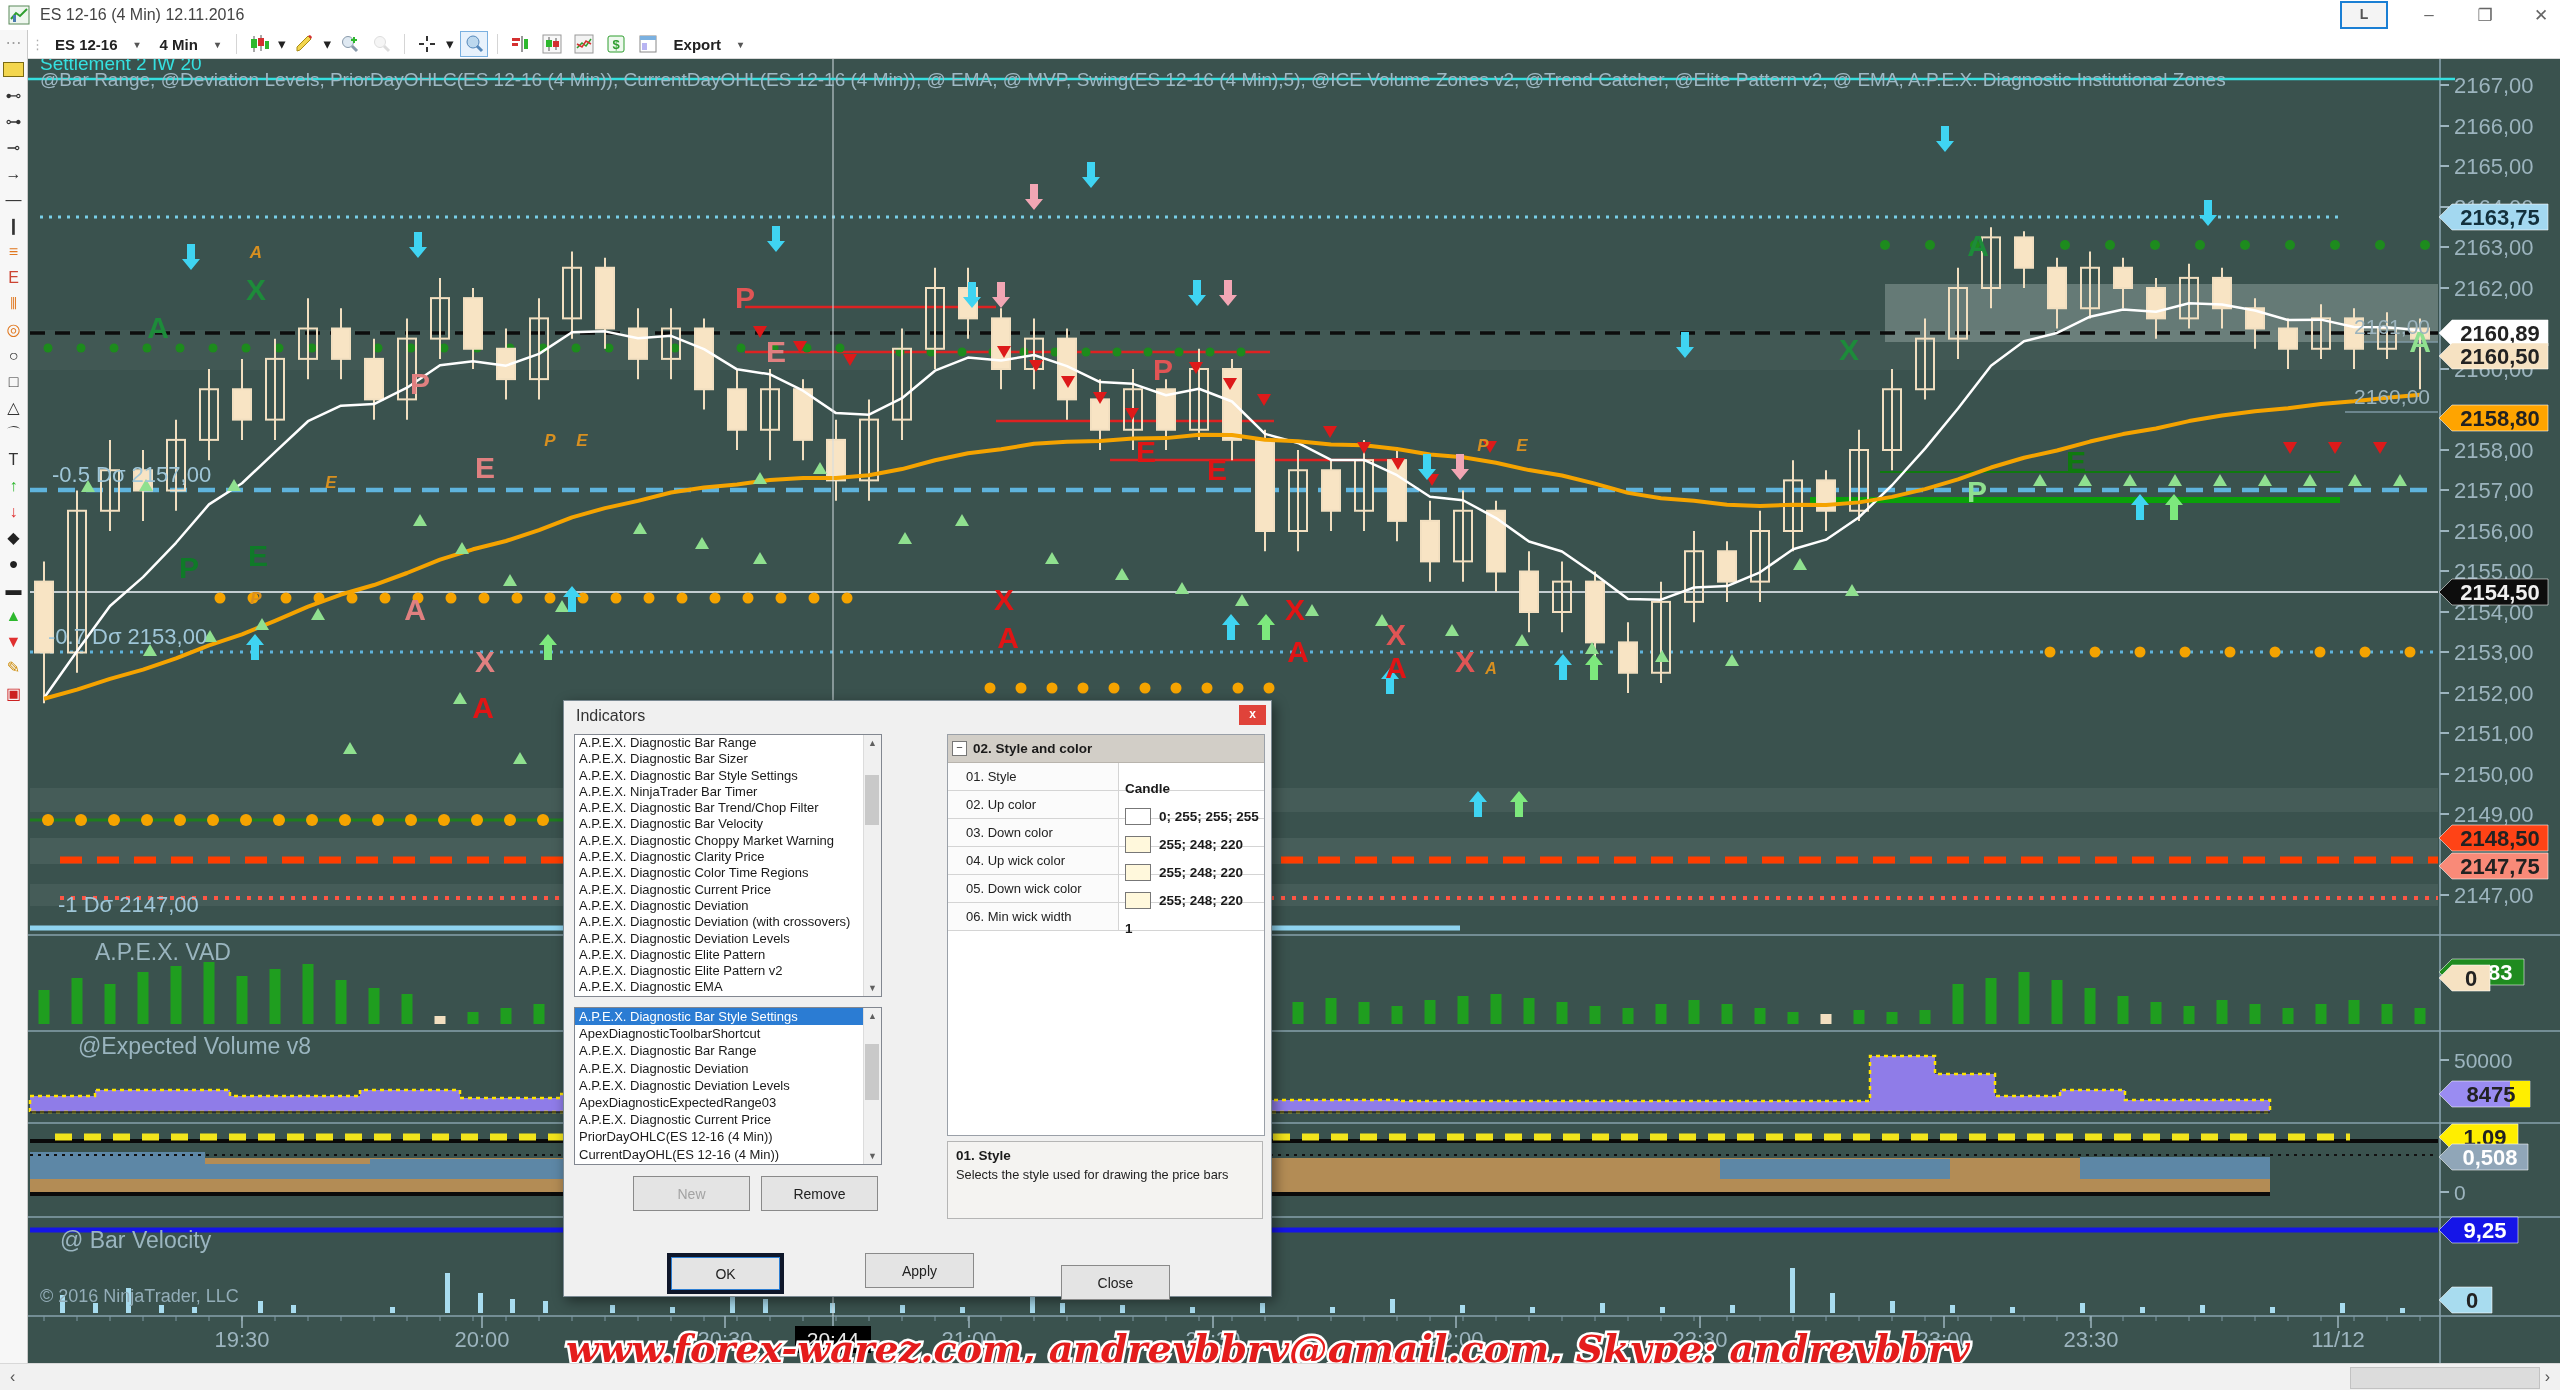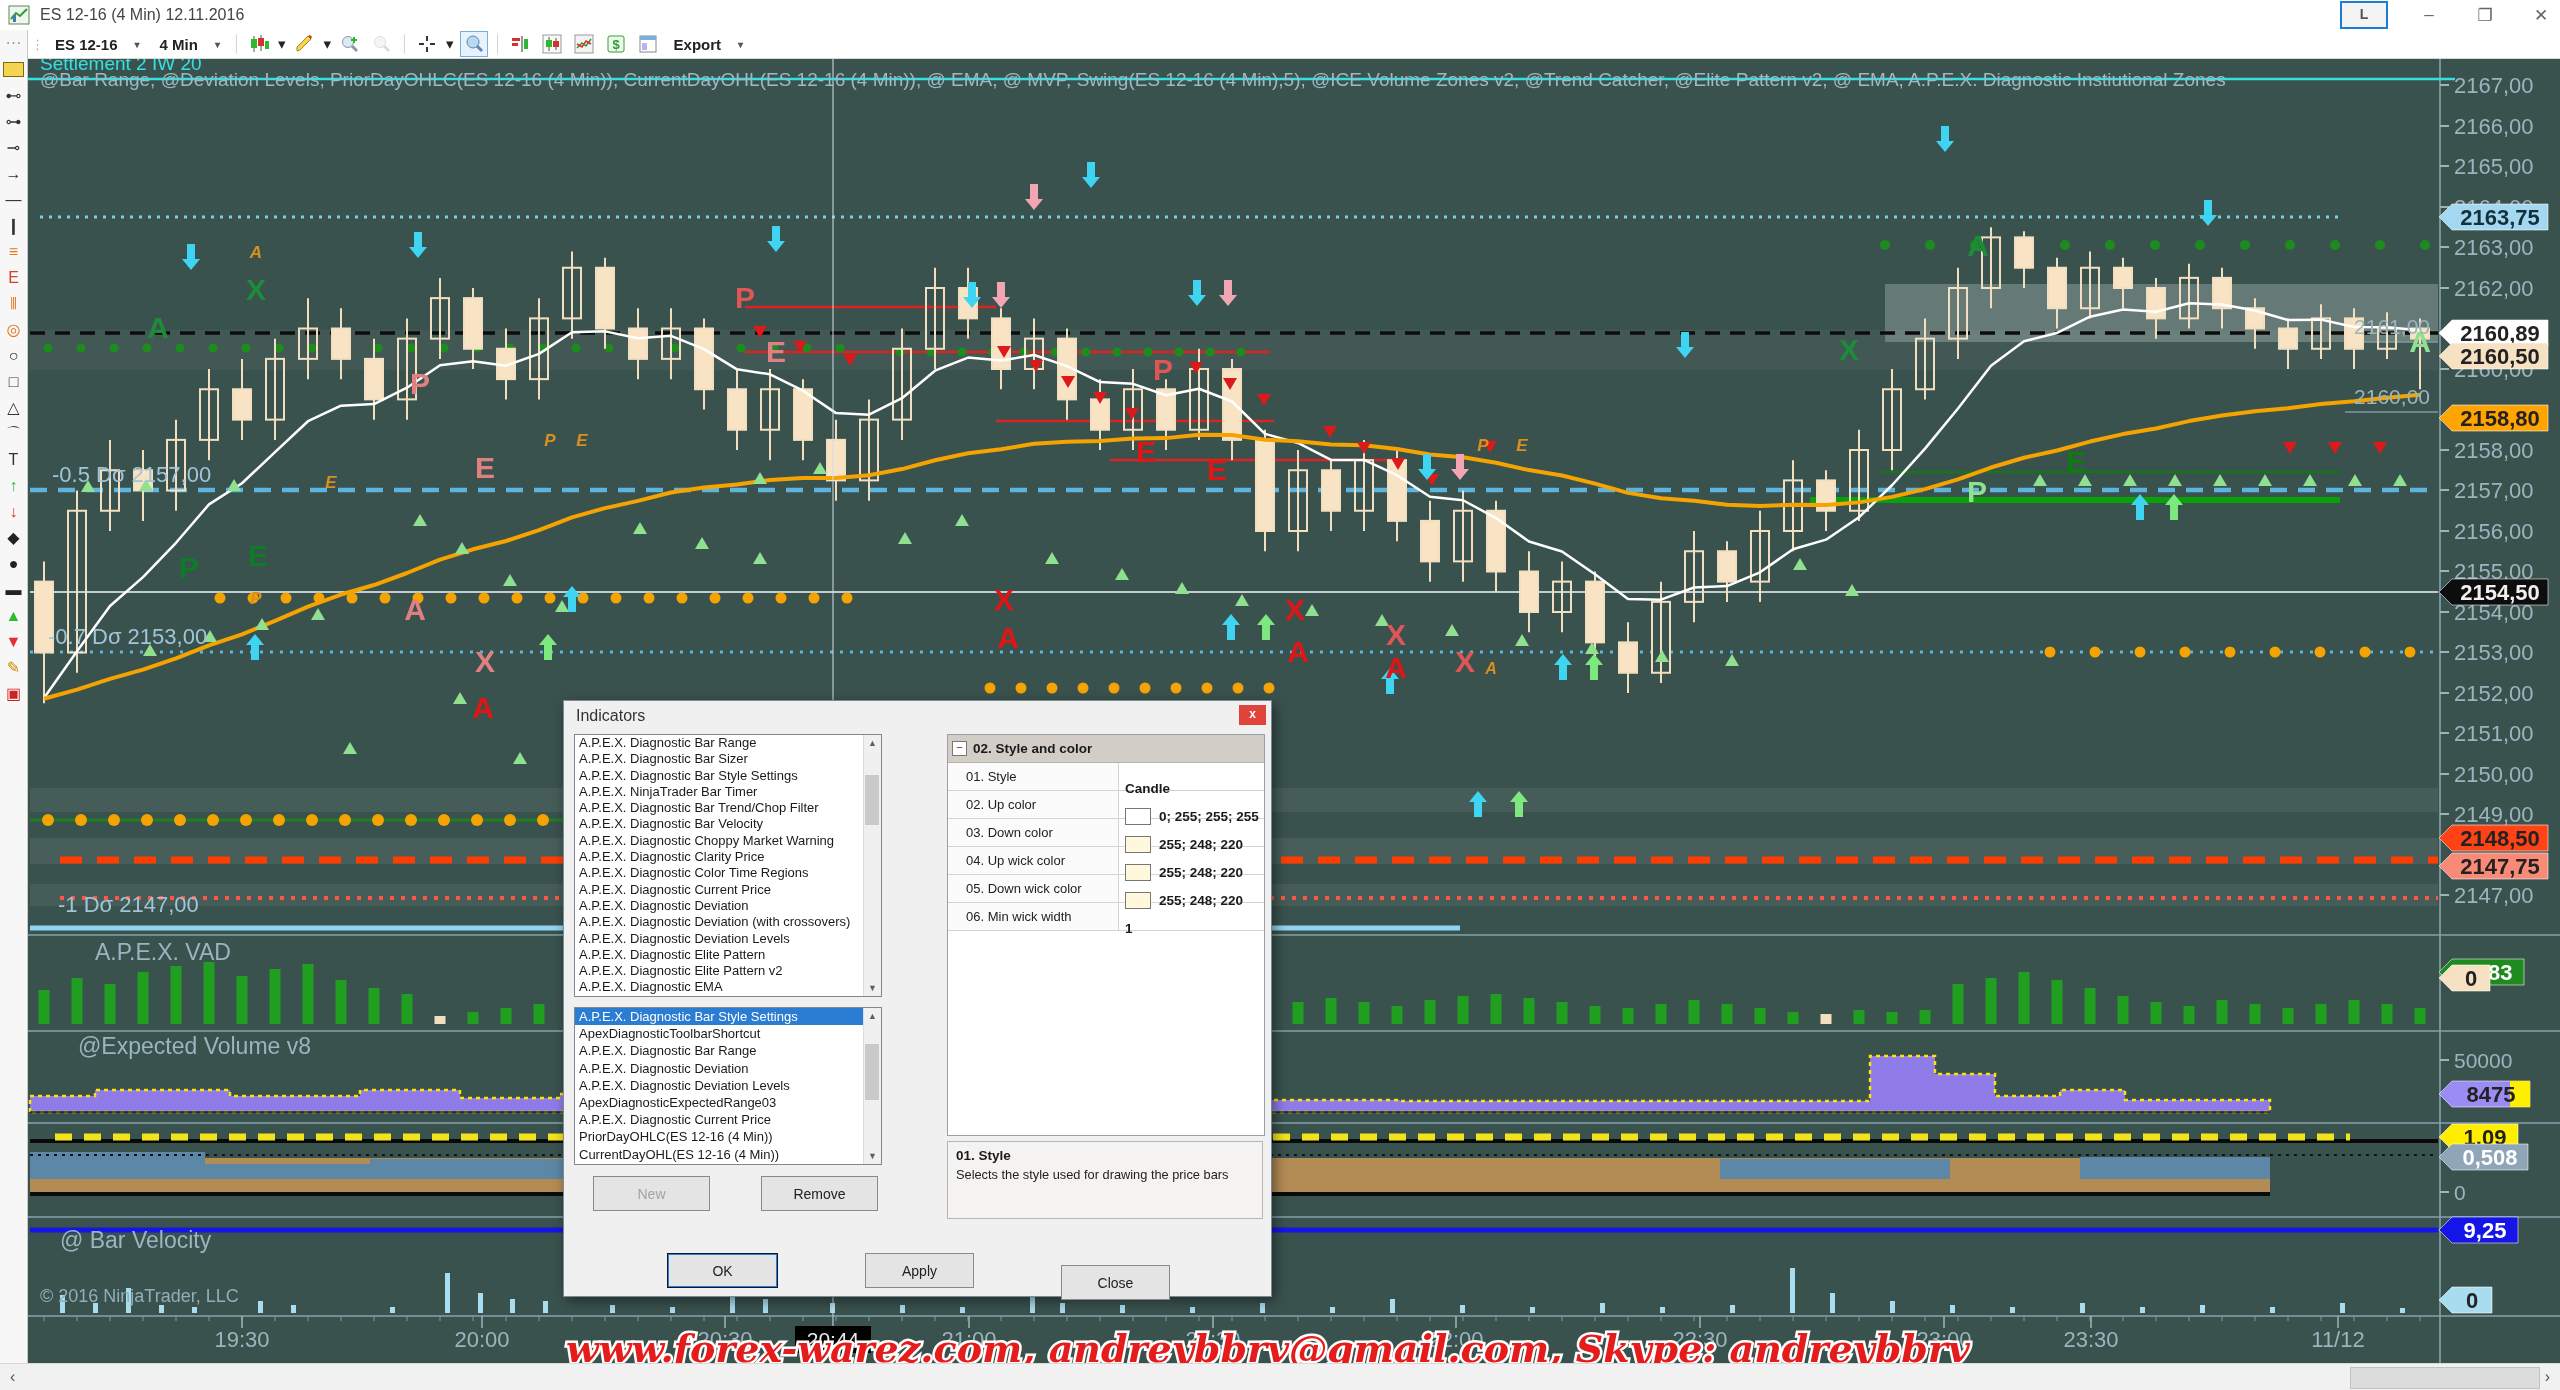--- a/index.html
+++ b/index.html
@@ -56,22 +56,22 @@
   .pg-row{display:flex;height:27px;border-bottom:1px solid #d4d4d4;align-items:center;}
   .pg-label{width:152px;padding-left:18px;font-size:13px;color:#222;border-right:1px solid #d4d4d4;
             height:100%;display:flex;align-items:center;background:#fbfbfb;}
   .pg-value{flex:1;display:flex;align-items:center;gap:8px;padding-left:6px;font-weight:bold;font-size:13.5px;margin-top:24px;}
   .swatch{width:24px;height:15px;border:1px solid #777;display:inline-block;}
   .desc{position:absolute;left:383px;top:440px;width:316px;height:78px;background:#f4f3f1;border:1px solid #b5b5b5;padding:6px 8px;box-sizing:border-box;}
   .desc .t{font-weight:bold;font-size:13.5px;margin-bottom:4px;}
   .desc .d{font-size:12.8px;color:#222;}
   .btn{position:absolute;height:33px;background:#e4e4e4;border:1px solid #8a8a8a;font-size:14px;color:#222;
        display:flex;align-items:center;justify-content:center;}
-  .btn.disabled{color:#a3a3a3;}
-  .btn.focus{border:1px solid #0f172a;box-shadow:0 0 0 1px #2d7fd4 inset;}
+  .btn.disabled{color:#a3a3a3;margin-left:40px;}
+  .btn.focus{border:4px solid #0f172a;box-shadow:0 0 0 1px #2d7fd4 inset;}
   
   .hscroll{position:absolute;left:0;top:1363px;width:2560px;height:27px;background:#f1f1f1;z-index:5;border-top:1px solid #d8d8d8;}
   .hs-arr{position:absolute;top:4px;font-size:16px;color:#555;}
   .hs-thumb{position:absolute;left:2350px;top:3px;width:188px;height:20px;background:#dcdcdc;border:1px solid #c2c2c2;}
 </style>
 </head>
 <body>
 
 <div id="screen">
 

